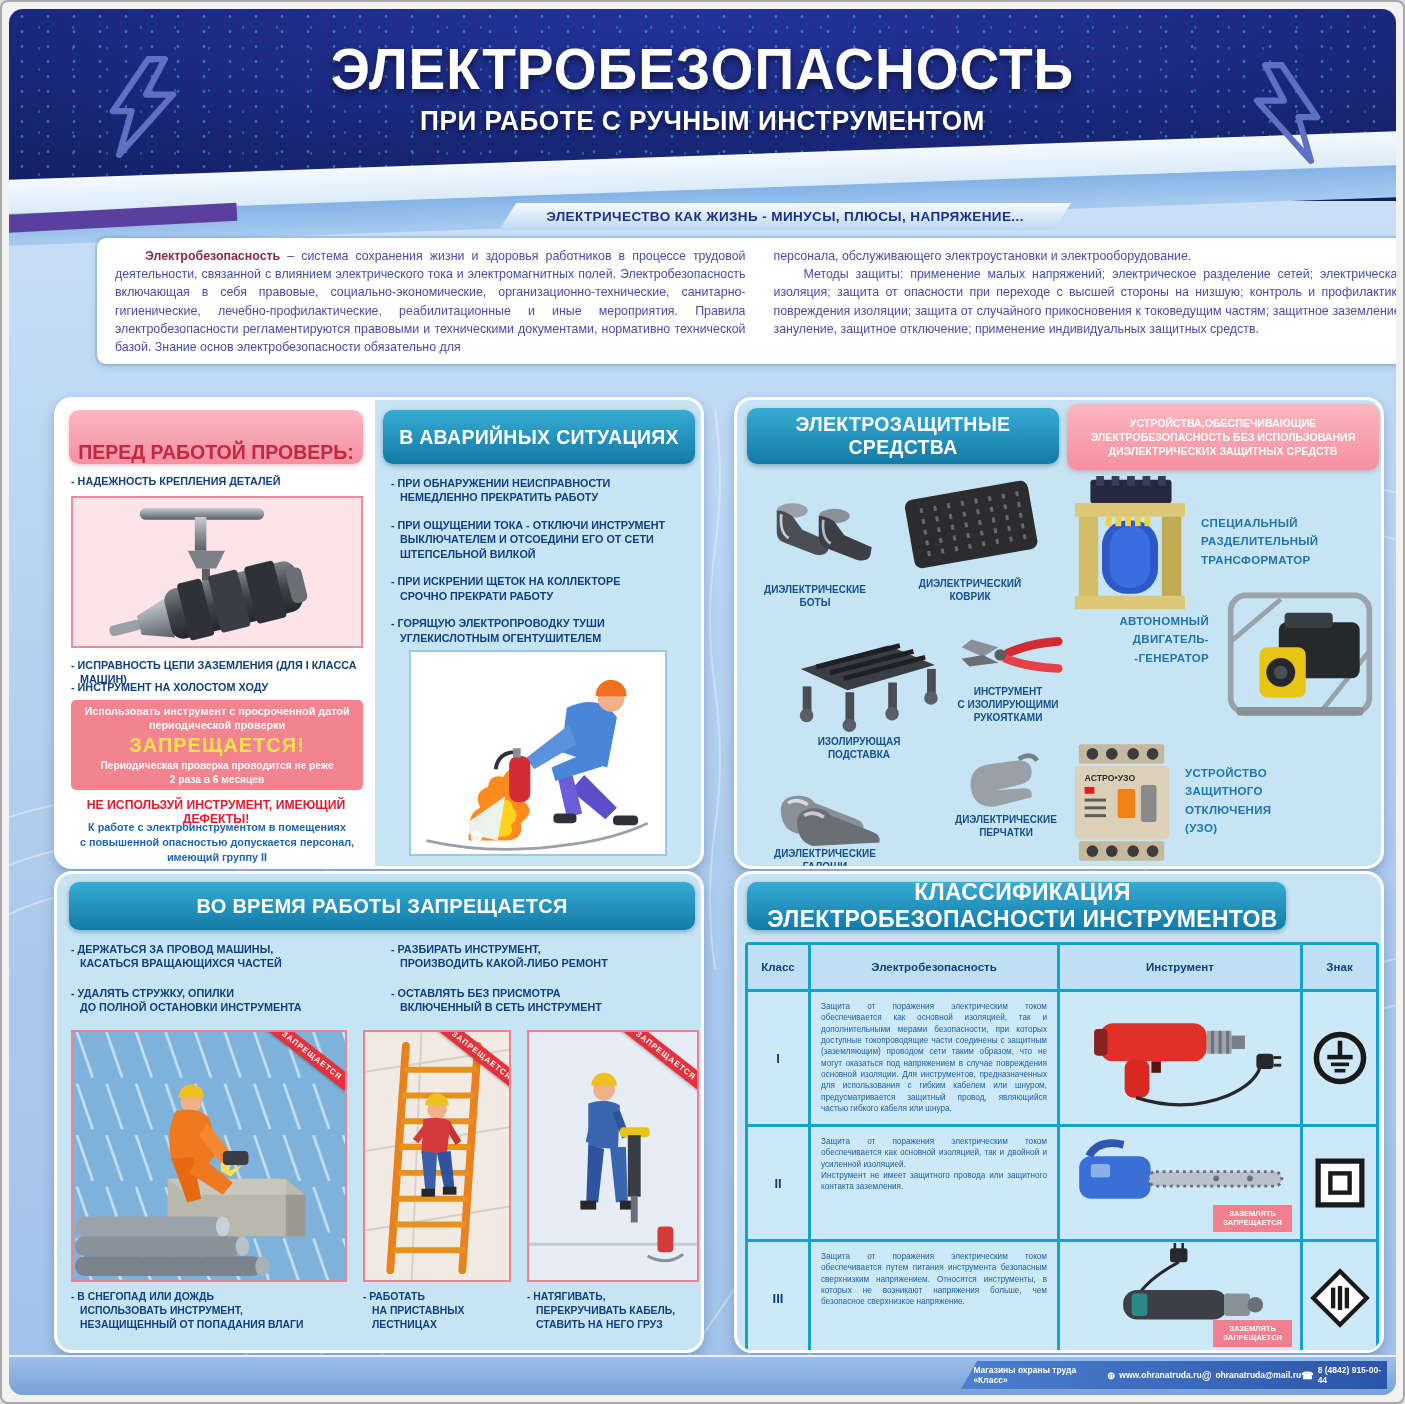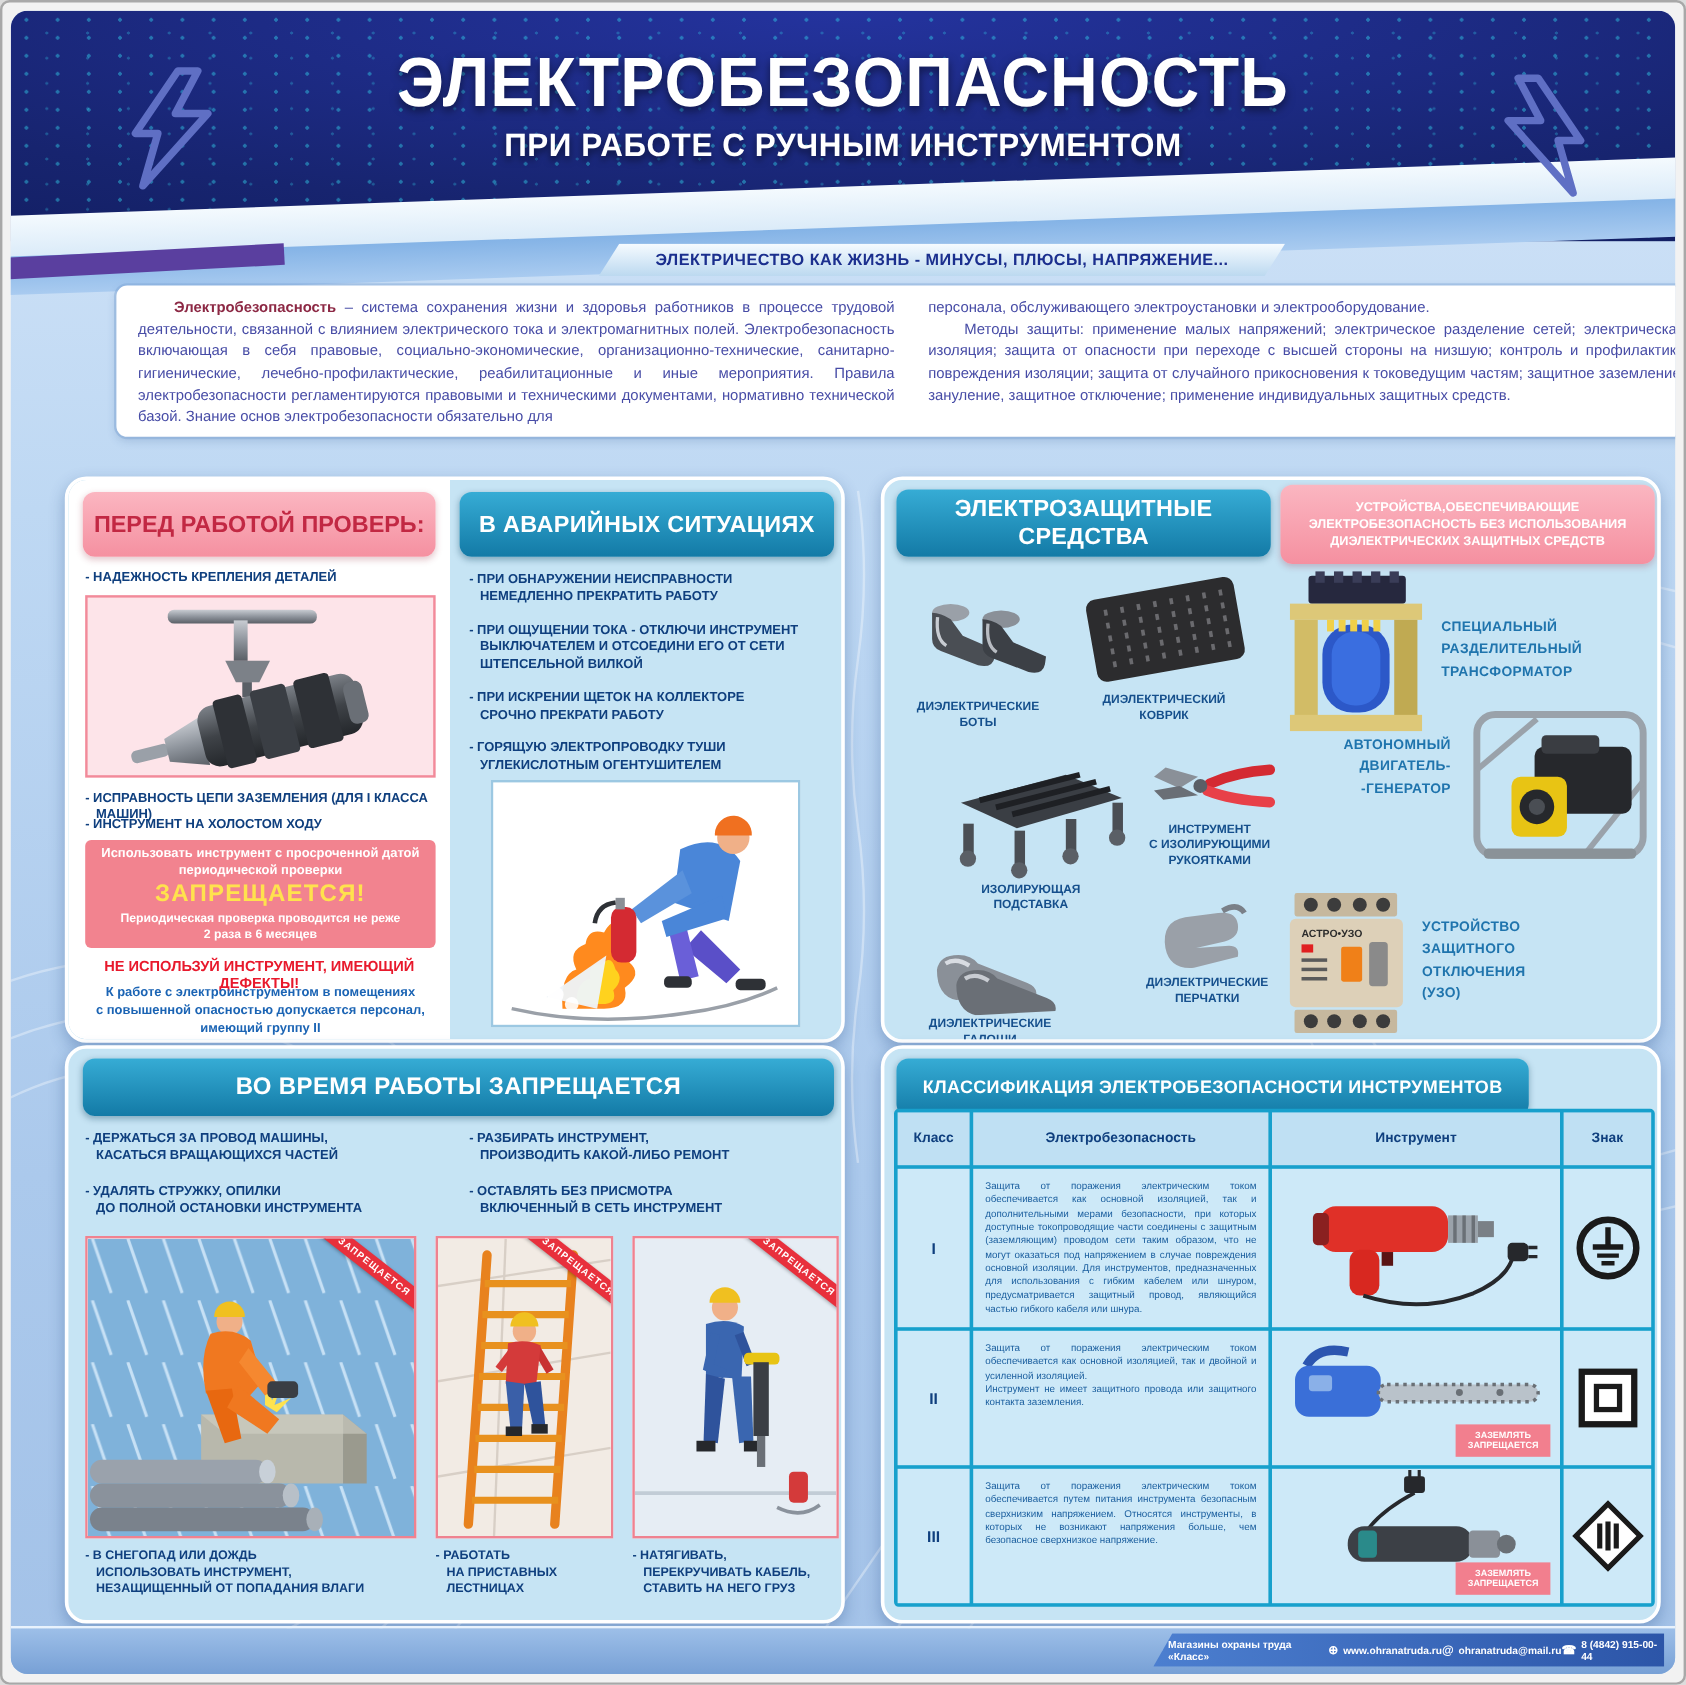--- a/index.html
+++ b/index.html
@@ -117,21 +117,21 @@
   <div class="intro">
     <div class="col indent"><span class="lead">Электробезопасность</span><span> – система сохранения жизни и здоровья работников в процессе трудовой деятельности, связанной с влиянием электрического тока и электромагнитных полей. Электробезопасность включающая в себя правовые, социально-экономические, организационно-технические, санитарно-гигиенические, лечебно-профилактические, реабилитационные и иные мероприятия. Правила электробезопасности регламентируются правовыми и техническими документами, нормативно технической базой. Знание основ электробезопасности обязательно для</span></div>
     <div class="col">
       <div>персонала, обслуживающего электроустановки и электрооборудование.</div>
       <div class="indent">Методы защиты: применение малых напряжений; электрическое разделение сетей; электрическая изоляция; защита от опасности при переходе с высшей стороны на низшую; контроль и профилактика повреждения изоляции; защита от случайного прикосновения к токоведущим частям; защитное заземление, зануление, защитное отключение; применение индивидуальных защитных средств.</div>
     </div>
   </div>
 
   <div class="panel" style="left:45px;top:388px;width:650px;height:472px;">
     <div class="abs" style="left:0;top:0;width:318px;height:466px;background:#fff;border-radius:15px 0 0 15px;"></div>
-    <div class="phead" style="left:12px;top:10px;width:294px;height:54px;">
+    <div class="phead" style="left:12px;top:10px;width:294px;height:54px;align-items:flex-end;">
       <span style="color:#c22843;font-weight:bold;font-size:19.5px;">ПЕРЕД РАБОТОЙ ПРОВЕРЬ:</span>
     </div>
     <div class="thead" style="left:326px;top:10px;width:312px;height:54px;font-size:19.5px;">
       <span>В АВАРИЙНЫХ СИТУАЦИЯХ</span>
     </div>
 
     <div class="bul" style="left:14px;top:74px;width:296px;">- НАДЕЖНОСТЬ КРЕПЛЕНИЯ ДЕТАЛЕЙ</div>
     <div class="imgframe" style="left:14px;top:96px;width:292px;height:152px;">
       <svg width="270" height="142" viewBox="0 0 290 160">
         <defs>
@@ -483,24 +483,24 @@
             <circle cx="84" cy="112" r="6"></circle>
           </g>
     </svg>
     <div class="dlbl" style="left:448px;top:364px;width:182px;">УСТРОЙСТВО
 ЗАЩИТНОГО
 ОТКЛЮЧЕНИЯ
 (УЗО)</div>
   </div>
 
   <div class="panel" style="left:725px;top:862px;width:650px;height:482px;">
-    <div class="thead" style="left:10px;top:8px;width:527px;height:48px;font-size:15px;">
+    <div class="thead" style="left:10px;top:8px;width:527px;height:48px;font-size:23px;padding-left:12px;">
       <span>КЛАССИФИКАЦИЯ ЭЛЕКТРОБЕЗОПАСНОСТИ ИНСТРУМЕНТОВ</span>
     </div>
-    <div class="clstable" style="left:8px;top:50px;width:634px;height:415px;box-sizing:border-box;">
+    <div class="clstable" style="left:8px;top:68px;width:634px;height:415px;box-sizing:border-box;">
       <div class="hc">Класс</div>
       <div class="hc">Электробезопасность</div>
       <div class="hc">Инструмент</div>
       <div class="hc">Знак</div>
 
       <div class="cc">I</div>
       <div class="tc">Защита от поражения электрическим током обеспечивается как основной изоляцией, так и дополнительными мерами безопасности, при которых доступные токопроводящие части соединены с защитным (заземляющим) проводом сети таким образом, что не могут оказаться под напряжением в случае повреждения основной изоляции. Для инструментов, предназначенных для использования с гибким кабелем или шнуром, предусматривается защитный провод, являющийся частью гибкого кабеля или шнура.</div>
       <div class="ic">
         <svg width="210" height="105" viewBox="0 0 220 110">
           <rect x="26" y="18" width="112" height="40" rx="14" fill="#e03028"></rect>

